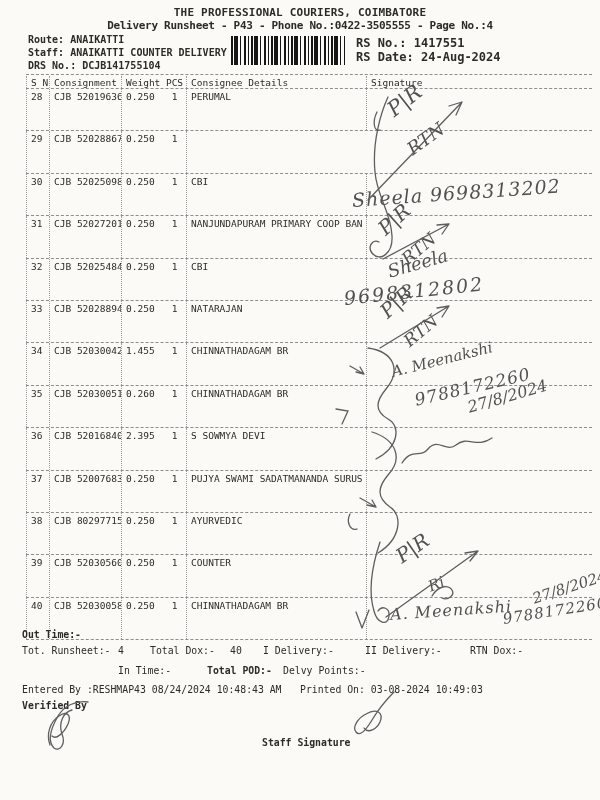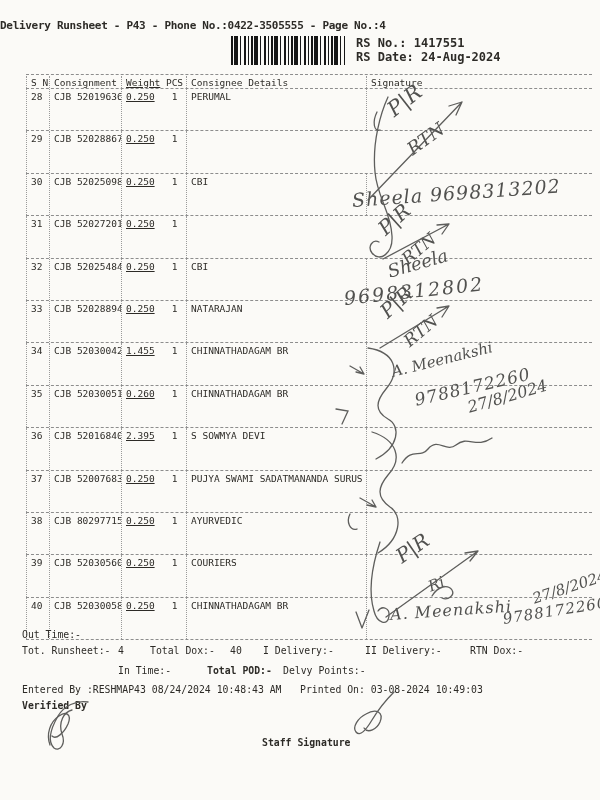--- a/index.html
+++ b/index.html
@@ -2,53 +2,59 @@
 <html><head>
 <meta charset="utf-8">
 <style>
   html,body{margin:0;padding:0;}
   body{width:600px;height:800px;background:#fbfaf7;overflow:hidden;
        font-family:"DejaVu Sans Mono",monospace;color:#2d2b27;}
   .page{position:relative;width:600px;height:800px;}
 
   .title{position:absolute;top:6px;left:0;width:600px;text-align:center;
          font-weight:bold;font-size:11px;letter-spacing:.2px;}
-  .subtitle{position:absolute;top:19px;left:0;width:600px;
+  .subtitle{position:absolute;top:19px;left:0;width:600px;text-align:center;
          font-weight:bold;font-size:11px;letter-spacing:-.3px;}
 
   .info-left{position:absolute;top:34px;left:28px;font-size:10px;font-weight:bold;line-height:12.8px;white-space:nowrap;}
   .info-right{position:absolute;top:37px;left:356px;font-size:12px;font-weight:bold;line-height:13.5px;white-space:nowrap;}
   .barcode{position:absolute;top:36px;left:231px;width:114px;height:29px;
      background:repeating-linear-gradient(90deg,#161616 0 2px,#fbfaf7 2px 3px,#161616 3px 7px,#fbfaf7 7px 9px,#161616 9px 10px,#fbfaf7 10px 13px,#161616 13px 15px,#fbfaf7 15px 17px,#161616 17px 18px,#fbfaf7 18px 20px);}
 
   .table{position:absolute;top:74px;left:26px;width:566px;font-size:9.5px;}
   .thead{display:flex;border-top:1px dashed #8d8d8d;border-bottom:1px dashed #8d8d8d;height:13px;align-items:center;}
   .trow{display:flex;border-bottom:1px dashed #8d8d8d;height:41.4px;}
   .cell{border-left:1px dotted #9a9a9a;box-sizing:border-box;padding:2px 0 0 4px;white-space:nowrap;overflow:hidden;}
   .thead .cell{padding-top:1px;}
   .cell-sno{width:23px;}
   .cell-consignment{width:72px;}
-  .cell-weight{width:42px;text-decoration:underline;}
+  .cell-weight{width:42px;}
   .cell-pcs{width:23px;border-left:none;text-align:center;padding-left:0;}
   .cell-consignee{width:180px;}
   .cell-signature{flex:1;}
 
   .footer-item{position:absolute;font-size:9.8px;white-space:nowrap;}
 
   .hw{position:absolute;font-family:"DejaVu Serif",serif;font-style:italic;
       color:#51514f;white-space:nowrap;transform-origin:left center;}
   #ink{position:absolute;top:0;left:0;pointer-events:none;}
 </style>
 </head>
 <body>
 
 <div class="page">
 
+  <div class="title">THE PROFESSIONAL COURIERS, COIMBATORE</div>
   <div class="subtitle">Delivery Runsheet - P43 - Phone No.:0422-3505555 - Page No.:4</div>
 
+  <div class="info-left">
+    <div><span>Route:</span> <span>ANAIKATTI</span></div>
+    <div><span>Staff:</span> <span>ANAIKATTI COUNTER DELIVERY</span></div>
+    <div><span>DRS No.:</span> <span>DCJB141755104</span></div>
+  </div>
 
   <div class="barcode"></div>
 
   <div class="info-right">
     <div><span>RS No.:</span> <span>1417551</span></div>
     <div><span>RS Date:</span> <span>24-Aug-2024</span></div>
   </div>
 
   <div class="table">
     <div class="thead">
@@ -81,20 +87,21 @@
           <div class="cell cell-weight">0.250</div>
           <div class="cell cell-pcs">1</div>
           <div class="cell cell-consignee">CBI</div>
           <div class="cell cell-signature"></div>
         </div>
         <div class="trow">
           <div class="cell cell-sno">31</div>
           <div class="cell cell-consignment">CJB 520272018</div>
           <div class="cell cell-weight">0.250</div>
           <div class="cell cell-pcs">1</div>
+          <div class="cell cell-consignee">NANJUNDAPURAM PRIMARY COOP BAN</div>
           <div class="cell cell-signature"></div>
         </div>
         <div class="trow">
           <div class="cell cell-sno">32</div>
           <div class="cell cell-consignment">CJB 520254840</div>
           <div class="cell cell-weight">0.250</div>
           <div class="cell cell-pcs">1</div>
           <div class="cell cell-consignee">CBI</div>
           <div class="cell cell-signature"></div>
         </div>
@@ -144,21 +151,21 @@
           <div class="cell cell-weight">0.250</div>
           <div class="cell cell-pcs">1</div>
           <div class="cell cell-consignee">AYURVEDIC</div>
           <div class="cell cell-signature"></div>
         </div>
         <div class="trow">
           <div class="cell cell-sno">39</div>
           <div class="cell cell-consignment">CJB 520305609</div>
           <div class="cell cell-weight">0.250</div>
           <div class="cell cell-pcs">1</div>
-          <div class="cell cell-consignee">COURIERS</div>
+          <div class="cell cell-consignee">COUNTER</div>
           <div class="cell cell-signature"></div>
         </div>
         <div class="trow">
           <div class="cell cell-sno">40</div>
           <div class="cell cell-consignment">CJB 520300588</div>
           <div class="cell cell-weight">0.250</div>
           <div class="cell cell-pcs">1</div>
           <div class="cell cell-consignee">CHINNATHADAGAM BR</div>
           <div class="cell cell-signature"></div>
         </div>
@@ -166,21 +173,21 @@
   </div>
 
   <span class="footer-item" style="left:22px;top:645px;">Tot. Runsheet:-</span>
   <span class="footer-item" style="left:118px;top:645px;">4</span>
   <span class="footer-item" style="left:150px;top:645px;">Total Dox:-</span>
   <span class="footer-item" style="left:230px;top:645px;">40</span>
   <span class="footer-item" style="left:263px;top:645px;">I Delivery:-</span>
   <span class="footer-item" style="left:365px;top:645px;">II Delivery:-</span>
   <span class="footer-item" style="left:470px;top:645px;">RTN Dox:-</span>
 
-  <span class="footer-item" style="left:22px;top:629px;">Out Time:-</span>
+  <span class="footer-item" style="left:22px;top:629px;font-weight:bold;">Out Time:-</span>
   <span class="footer-item" style="left:118px;top:665px;">In Time:-</span>
   <span class="footer-item" style="left:207px;top:665px;font-weight:bold;">Total POD:-</span>
   <span class="footer-item" style="left:283px;top:665px;">Delvy Points:-</span>
 
   <span class="footer-item" style="left:22px;top:684px;">Entered By :RESHMAP43 08/24/2024 10:48:43 AM</span>
   <span class="footer-item" style="left:300px;top:684px;">Printed On: 03-08-2024 10:49:03</span>
 
   <span class="footer-item" style="left:22px;top:700px;font-weight:bold;">Verified By</span>
   <span class="footer-item" style="left:262px;top:737px;font-weight:bold;">Staff Signature</span>
 

